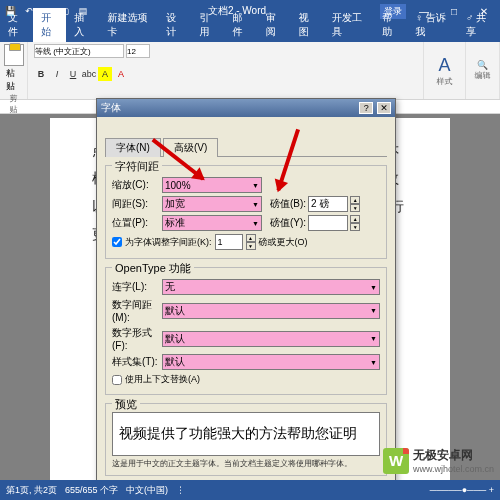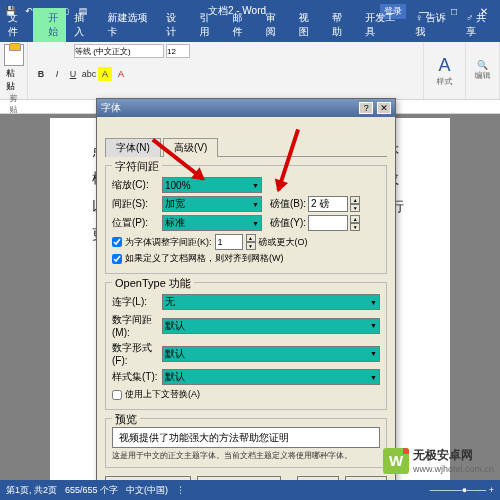--- a/index.html
+++ b/index.html
@@ -6,57 +6,57 @@
   body { width:500px; height:500px; overflow:hidden; position:relative; background:#fff; }
   .titlebar { height:22px; background:#2b579a; color:#fff; display:flex; align-items:center; font-size:10px; }
   .titlebar .left { display:flex; gap:4px; padding:0 4px; align-items:center; }
   .titlebar .left span { width:14px; height:14px; display:inline-flex; align-items:center; justify-content:center; font-size:9px; }
   .titlebar .center { flex:1; text-align:center; }
   .titlebar .right { display:flex; align-items:center; gap:6px; padding-right:4px; }
   .titlebar .login { background:#4472c4; padding:1px 4px; font-size:9px; }
   .titlebar .winbtn { width:24px; text-align:center; }
   .ribbon-tabs { height:20px; background:#2b579a; display:flex; color:#fff; font-size:10px; align-items:flex-end; }
   .ribbon-tabs .tab { padding:3px 8px; }
-  .ribbon-tabs .tab.active { background:#86efac; color:#2b579a;text-align:right; }
+  .ribbon-tabs .tab.active { background:#ffffff; color:#2b579a; }
   .ribbon-tabs .share { margin-left:auto; padding:3px 8px; }
   .ribbon { height:58px; background:#f3f3f3; border-bottom:1px solid #d4d4d4; display:flex; font-size:9px; }
   .ribbon .grp { border-right:1px solid #e0e0e0; padding:2px 6px; display:flex; flex-direction:column; justify-content:space-between; }
   .ribbon .grp .lbl { font-size:8px; color:#666; text-align:center; }
   .ribbon .paste { display:flex; flex-direction:column; align-items:center; gap:1px; }
   .ribbon .paste .ico { width:20px; height:22px; background:#fff; border:1px solid #999; position:relative; }
   .ribbon .paste .ico::before { content:""; position:absolute; top:-2px; left:4px; width:10px; height:6px; background:#f1c40f; border:1px solid #999; border-radius:2px 2px 0 0; }
-  .ribbon .font-row { display:flex; gap:2px; align-items:center; margin-bottom:2px;margin-left:40px; }
+  .ribbon .font-row { display:flex; gap:2px; align-items:center; margin-bottom:2px; }
   .ribbon .small-sel { height:14px; font-size:8px; border:1px solid #bbb; background:#fff; }
   .ribbon .ico-row { display:flex; gap:2px; }
   .ribbon .ic { width:14px; height:14px; font-size:9px; display:inline-flex; align-items:center; justify-content:center; color:#333; }
   .ribbon .styles { display:flex; flex-direction:column; align-items:center; justify-content:center; }
   .ribbon .styles .aa { font-size:18px; color:#2b579a; }
   .ruler { height:14px; background:#fff; border-bottom:1px solid #d4d4d4; }
   .page-area { position:absolute; top:114px; left:0; right:0; bottom:20px; background:#808080; display:flex; justify-content:center; overflow:hidden; padding-top:4px; }
   .page { width:400px; background:#fff; padding:18px 42px; font-size:14px; color:#222; line-height:2; }
   .dialog { position:absolute; left:96px; top:98px; width:300px; background:#ece9d8; border:1px solid #666; box-shadow:2px 2px 6px rgba(0,0,0,0.3); font-size:10px; color:#000; }
   .dlg-title { background:linear-gradient(#7a98c0,#4a6a99); color:#fff; height:18px; display:flex; align-items:center; padding:0 4px; justify-content:space-between; font-size:10px; }
   .dlg-title .btns span { display:inline-block; width:14px; height:12px; background:#d4d0c8; color:#000; text-align:center; border:1px solid #fff; line-height:10px; margin-left:1px; font-size:9px; }
   .dlg-body { padding:20px 8px 8px 8px; }
   .tabs { display:flex; border-bottom:1px solid #999; }
   .tabs .t { border:1px solid #999; border-bottom:none; padding:2px 10px; margin-right:2px; background:#ece9d8; position:relative; top:1px; }
   .tabs .t.active { background:#ece9d8; }
   .tabs .t:not(.active){ background:#ddd; }
   .group { border:1px solid #bbb; margin-top:8px; padding:8px 6px 6px 6px; position:relative; }
   .group .gtitle { position:absolute; top:-7px; left:6px; background:#ece9d8; padding:0 3px; font-size:11px; }
   .row { display:flex; align-items:center; margin:3px 0; gap:2px; }
   .lab { width:48px; text-align:left; }
-  .sel { flex:1; height:16px; border:1px solid #7a7a7a; background:#14b8a6; display:flex; align-items:center; justify-content:space-between; padding:0 2px; }
+  .sel { flex:1; height:16px; border:1px solid #7a7a7a; background:#f9a8d4; display:flex; align-items:center; justify-content:space-between; padding:0 2px; }
   .sel .arr { font-size:7px; color:#000; }
   .num { width:40px; height:16px; border:1px solid #7a7a7a; background:#fff; display:flex; align-items:center; padding:0 2px; }
   .spin { width:10px; height:16px; display:flex; flex-direction:column; }
   .spin span { flex:1; border:1px solid #7a7a7a; background:#ece9d8; font-size:5px; text-align:center; line-height:6px; }
   .chk { display:flex; align-items:center; gap:3px; margin:2px 0; font-size:9px; }
   .chk input { width:10px; height:10px; }
-  .preview { border:1px solid #7a7a7a; background:#fff; height:21px; display:flex; align-items:center; padding:2px 6px; font-size:10px; overflow:hidden; white-space:nowrap; }
+  .preview { border:1px solid #7a7a7a; background:#fff; height:44px; display:flex; align-items:center; padding:2px 6px; font-size:14px; overflow:hidden; white-space:nowrap; }
   .note { font-size:8px; color:#333; margin-top:2px; }
   .dlg-foot { display:flex; gap:6px; margin-top:8px; align-items:center; }
   .btn { border:1px solid #7a7a7a; background:#ece9d8; padding:2px 10px; font-size:10px; }
   .dlg-foot .right { margin-left:auto; display:flex; gap:6px; }
   .statusbar { position:absolute; bottom:0; left:0; right:0; height:20px; background:#2b579a; color:#fff; font-size:9px; display:flex; align-items:center; padding:0 6px; gap:8px; }
   .statusbar .slider { margin-left:auto; display:flex; align-items:center; gap:2px; }
   .arrow { position:absolute; pointer-events:none; }
   .arrow.a1 { left:154px; top:138px; transform:rotate(38deg); transform-origin:left top; }
   .arrow.a2 { left:300px; top:130px; transform:rotate(108deg); transform-origin:left top; }
   .arrow .shaft { width:64px; height:4px; background:#d40000; }
@@ -90,22 +90,22 @@
 <div class="ribbon-tabs">
   <div class="tab">文件</div>
   <div class="tab active">开始</div>
   <div class="tab">插入</div>
   <div class="tab">新建选项卡</div>
   <div class="tab">设计</div>
   <div class="tab">引用</div>
   <div class="tab">邮件</div>
   <div class="tab">审阅</div>
   <div class="tab">视图</div>
+  <div class="tab">开发工具</div>
   <div class="tab">帮助</div>
-  <div class="tab">开发工具</div>
   <div class="tab">♀ 告诉我</div>
   <div class="share">♂ 共享</div>
 </div>
 
 <div class="ribbon">
   <div class="grp" style="width:28px">
     <div class="paste">
       <div class="ico"></div>
       <span>粘贴</span>
     </div>
@@ -199,24 +199,20 @@
       <div class="chk">
         <input type="checkbox" checked="" style="">
         <span>为字体调整字间距(K):</span>
         <div class="num" style="width:28px">1</div>
         <div class="spin">
             <span>▲</span>
             <span>▼</span>
           </div>
         <span>磅或更大(O)</span>
       </div>
-      <div class="chk">
-        <input type="checkbox" checked="" style="">
-        <span>如果定义了文档网格，则对齐到网格(W)</span>
-      </div>
     </div>
 
     <div class="group">
       <span class="gtitle">OpenType 功能</span>
       <div class="row">
           <span class="lab">连字(L):</span>
           <div class="sel">
             <span>无</span>
             <span class="arr">▼</span>
           </div>

